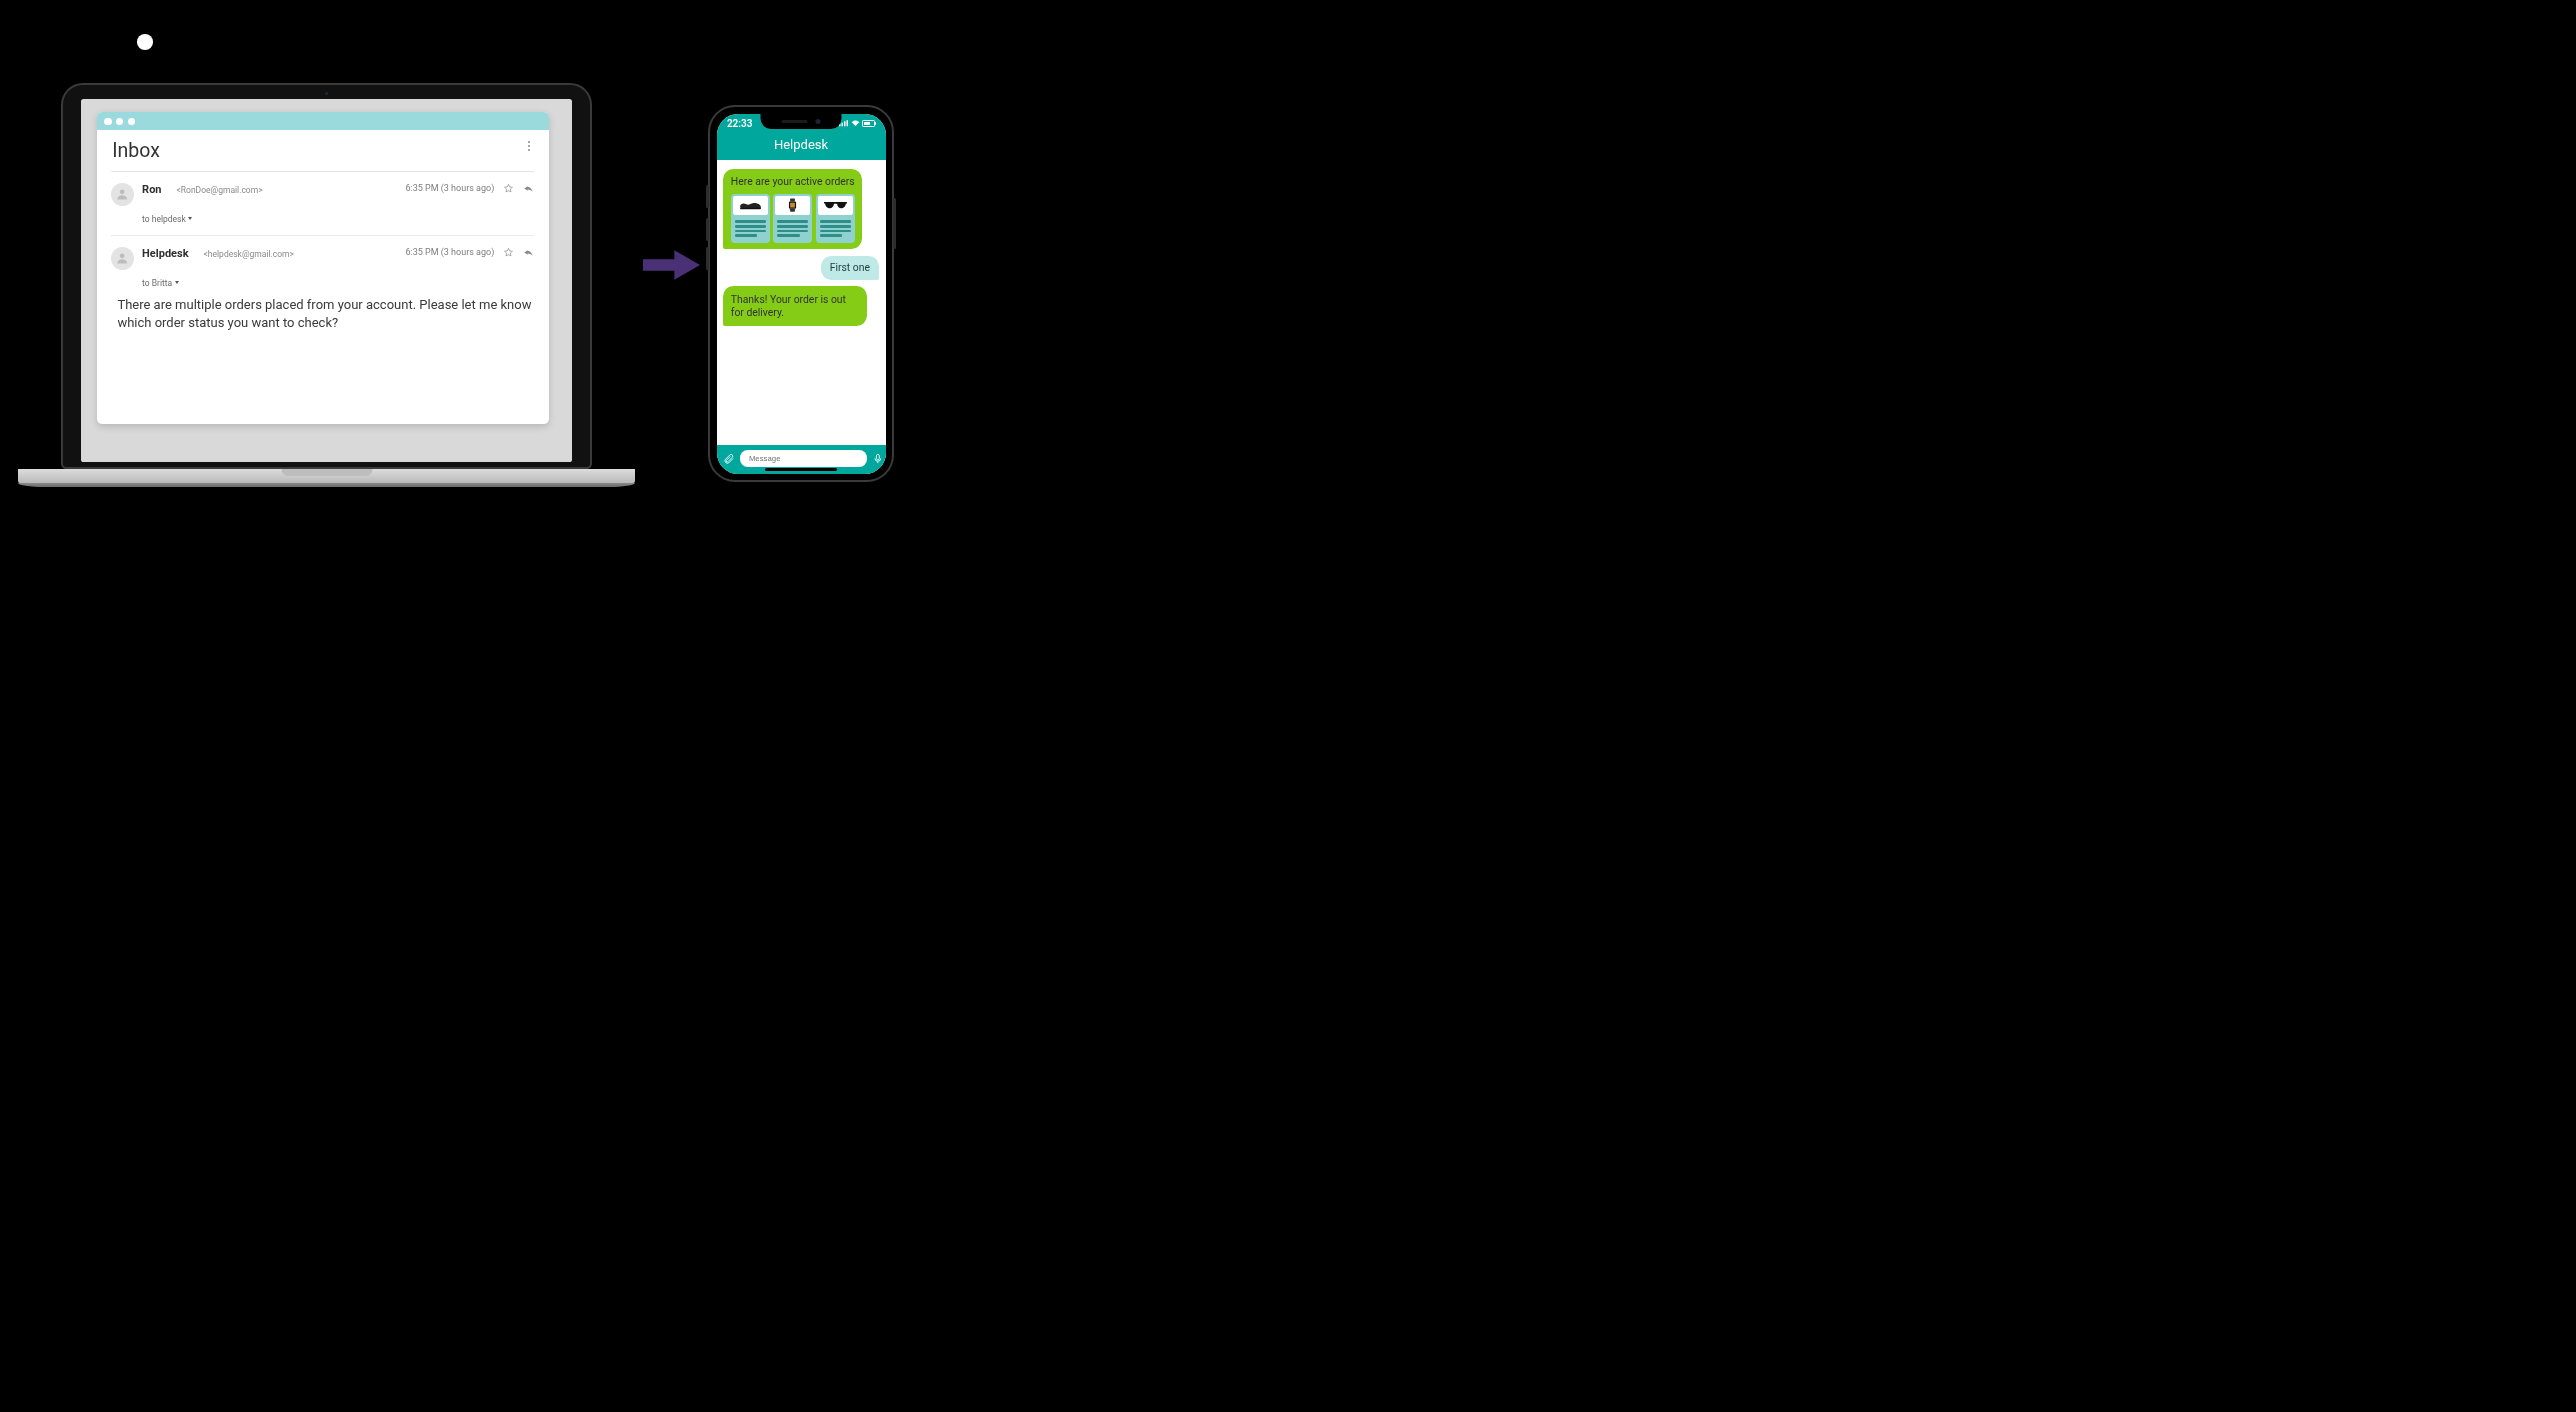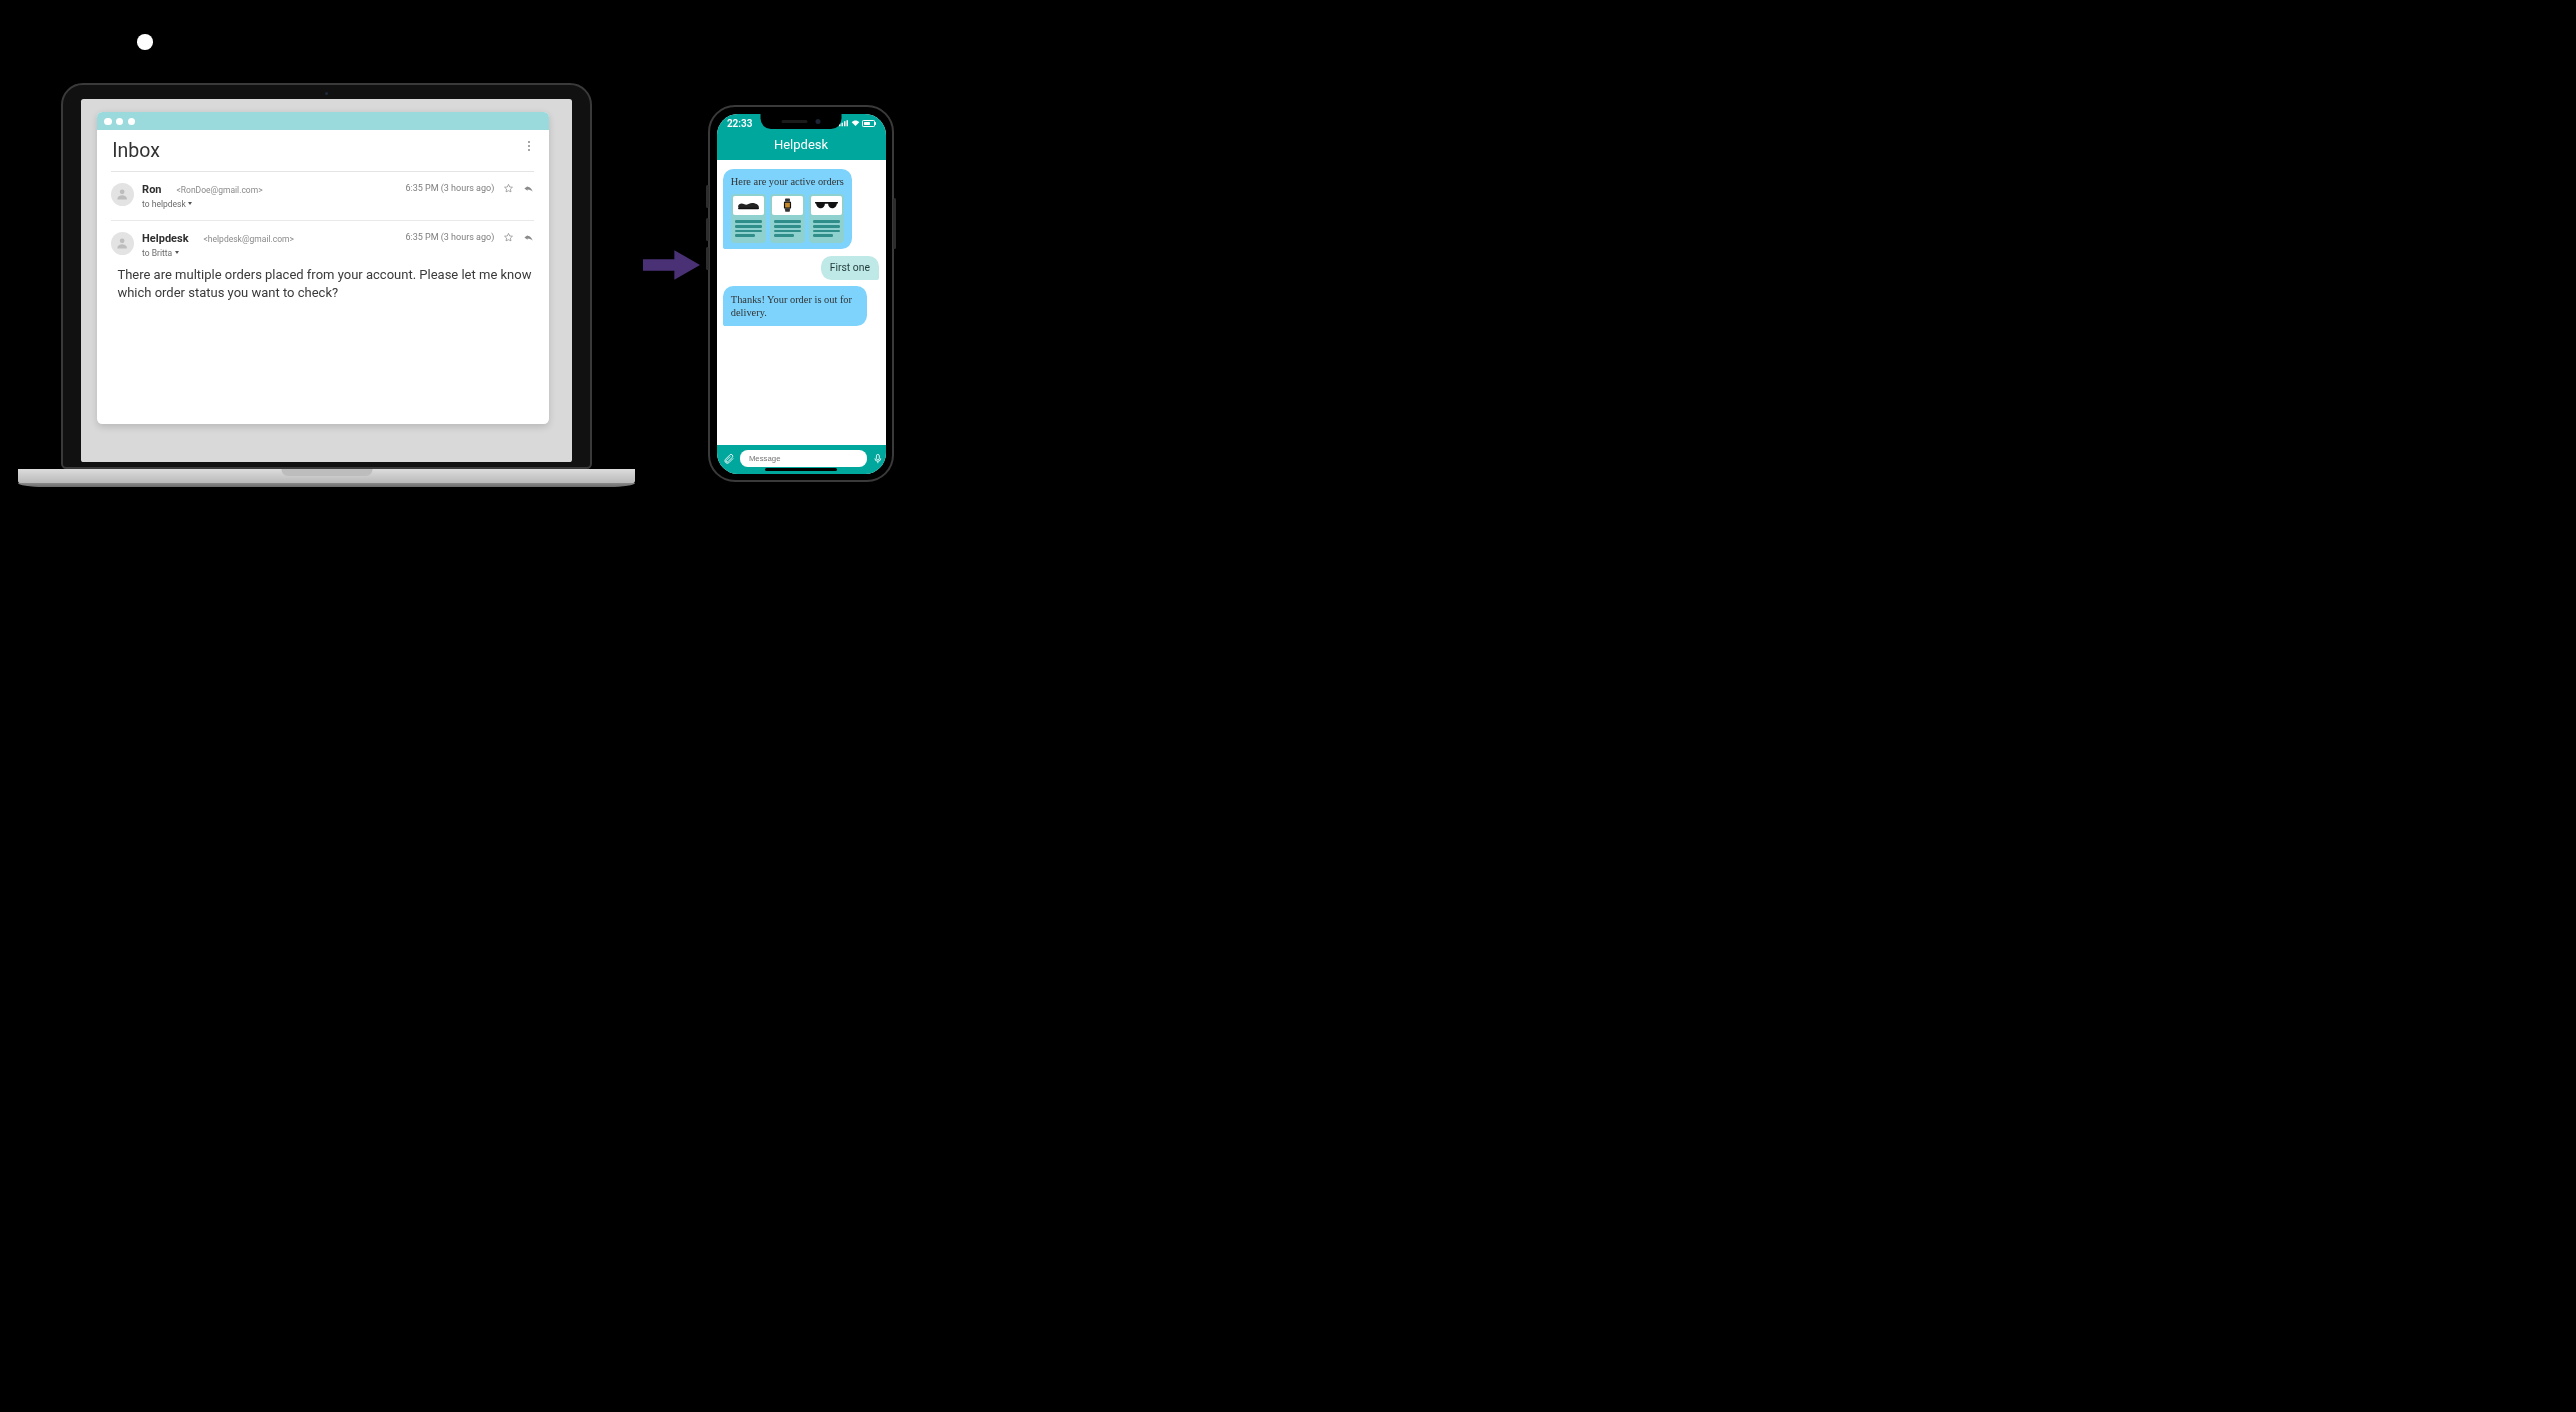--- a/index.html
+++ b/index.html
@@ -93,21 +93,21 @@
     width: 23.4px; height: 23.4px; border-radius: 50%;
     background: #e3e3e3;
     display: flex; align-items: center; justify-content: center;
     flex-shrink: 0;
   }
   .avatar svg { width: 14.3px; height: 14.3px; fill: #bdbdbd; }
   .mail-meta { flex: 1; }
   .meta-line1 { display: flex; align-items: baseline; gap: 15px; }
   .sender-name { font-size: 11px; font-weight: 700; color: #2f2f2f; }
   .sender-email { font-size: 8.5px; color: #8a8a8a; }
-  .meta-line2 { font-size: 8.5px; color: #6b6b6b; margin-top: 3px; display: flex; align-items: center; gap: 2.6px;}
+  .meta-line2 { font-size: 8.5px; color: #6b6b6b; margin-top: 18px; display: flex; align-items: center; gap: 2.6px;}
   .caret-down {
     width: 0; height: 0; display: inline-block;
     border-left: 2.6px solid transparent; border-right: 2.6px solid transparent;
     border-top: 3.9px solid #555;
   }
   .mail-actions {
     display: flex; align-items: center; gap: 9px;
     color: #8f8f8f; font-size: 9px;
   }
   .mail-time { color: #7d7d7d; }
@@ -216,25 +216,24 @@
     overflow: hidden;
   }
   .bubble {
     max-width: 92%;
     padding: 6.5px 7.8px;
     border-radius: 10.4px;
     font-size: 10.4px;
     line-height: 1.28;
   }
   .bot {
-    background: #7dd3fc;
+    background: #84cc16;
     color: #333;
     align-self: flex-start;
     border-bottom-left-radius: 2.6px;
-    font-family: Liberation Serif, serif;
   }
   .user {
     background: #bfe9e6;
     color: #1f3b3a;
     align-self: flex-end;
     border-bottom-right-radius: 2.6px;
     padding: 5.2px 9px;
   }
   .cards {
     display: flex; gap: 3.9px; margin-top: 5.2px;

